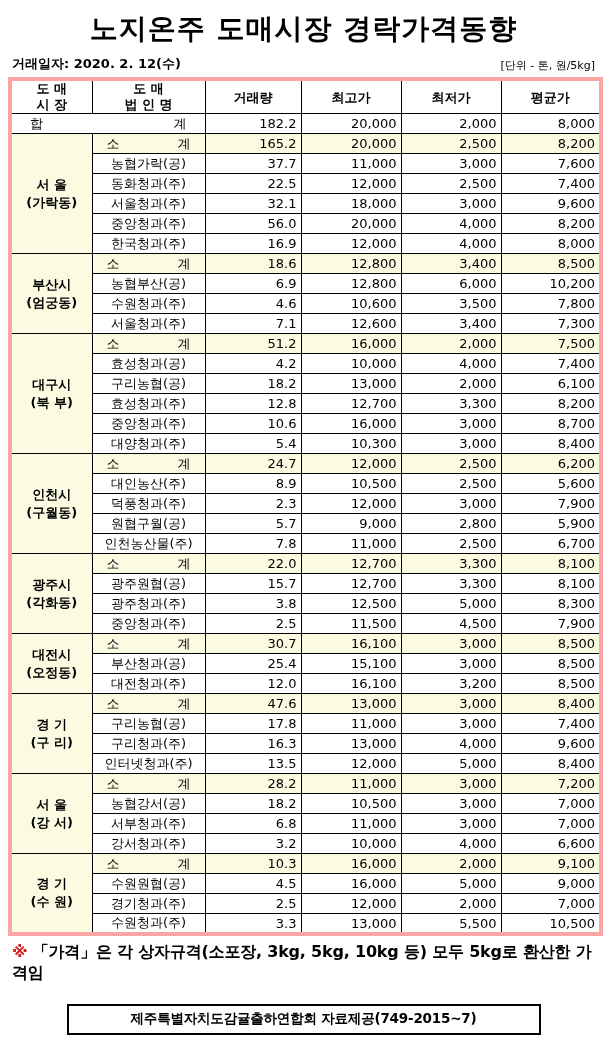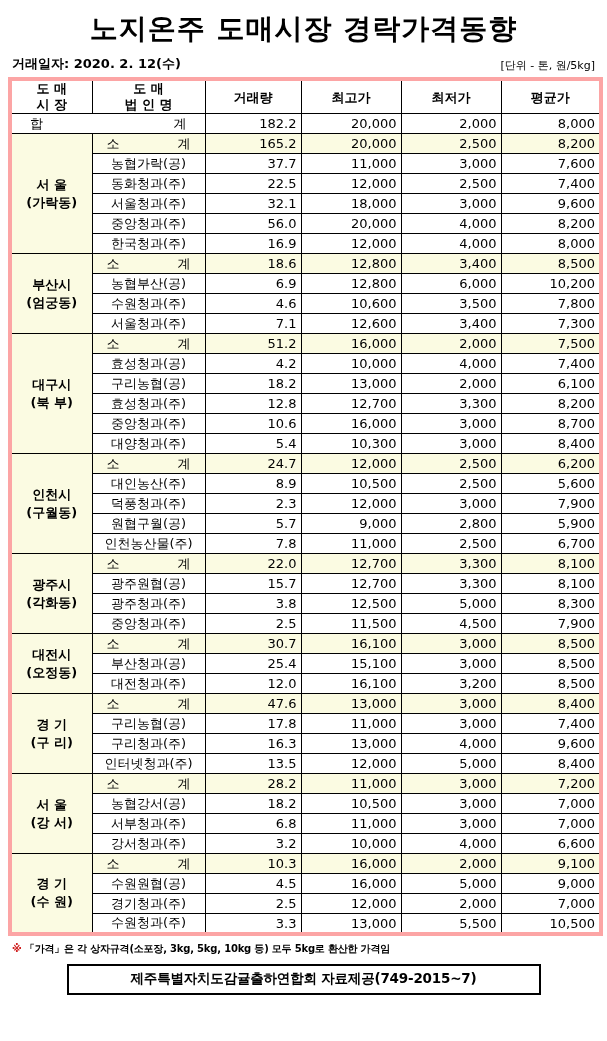--- a/index.html
+++ b/index.html
@@ -100,29 +100,29 @@
   .sp2b {
     display: flex;
     justify-content: space-between;
     padding: 0 14px;
   }
   .hdr2 {
     display: block;
     line-height: 16px;
   }
   .footnote {
-    font-size: 10px;
+    font-size: 16px;
     font-weight: bold;
     padding: 6px 2px 4px 4px;
     letter-spacing: -0.2px;
   }
   .source-box {
     border: 2px solid #000;
     width: 470px;
-    margin: 4px auto;
+    margin: 16px auto;
     text-align: center;
     font-size: 13.5px;
     font-weight: bold;
     padding: 4px 0 5px 0;
     letter-spacing: -0.2px;
   }
   .redstar { color: #d02020; }
 </style>
 </head>
 <body>

